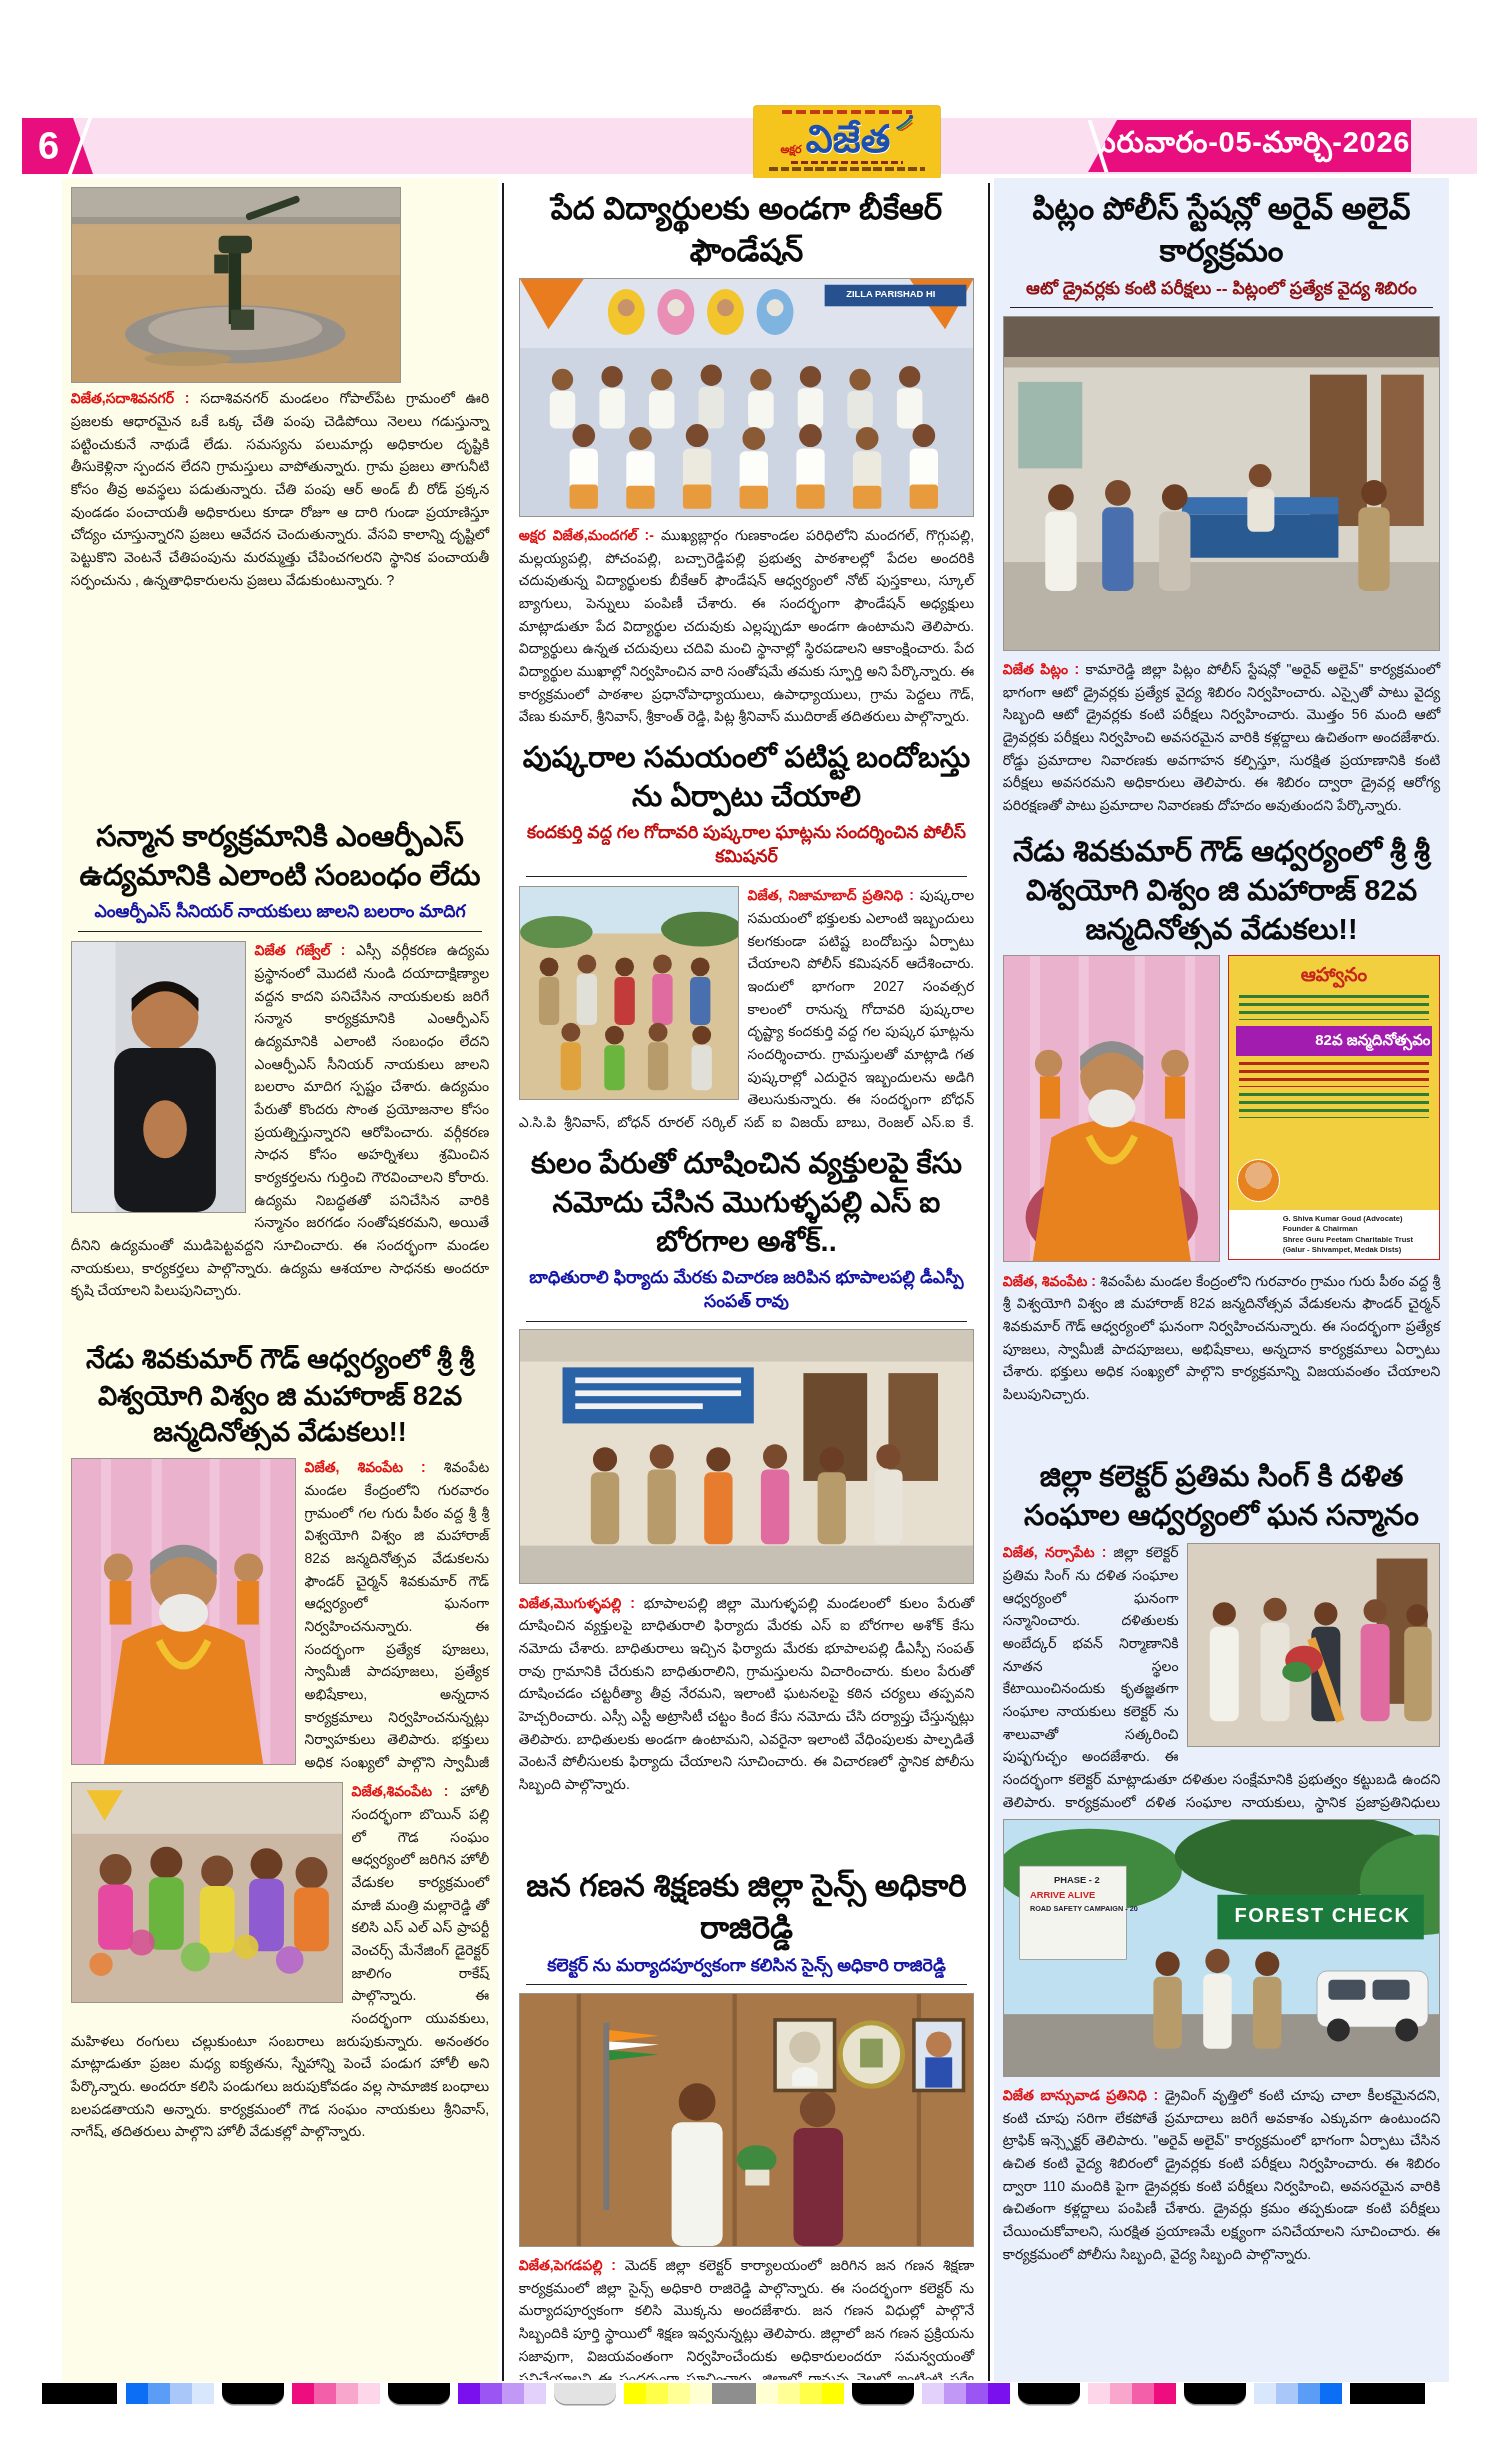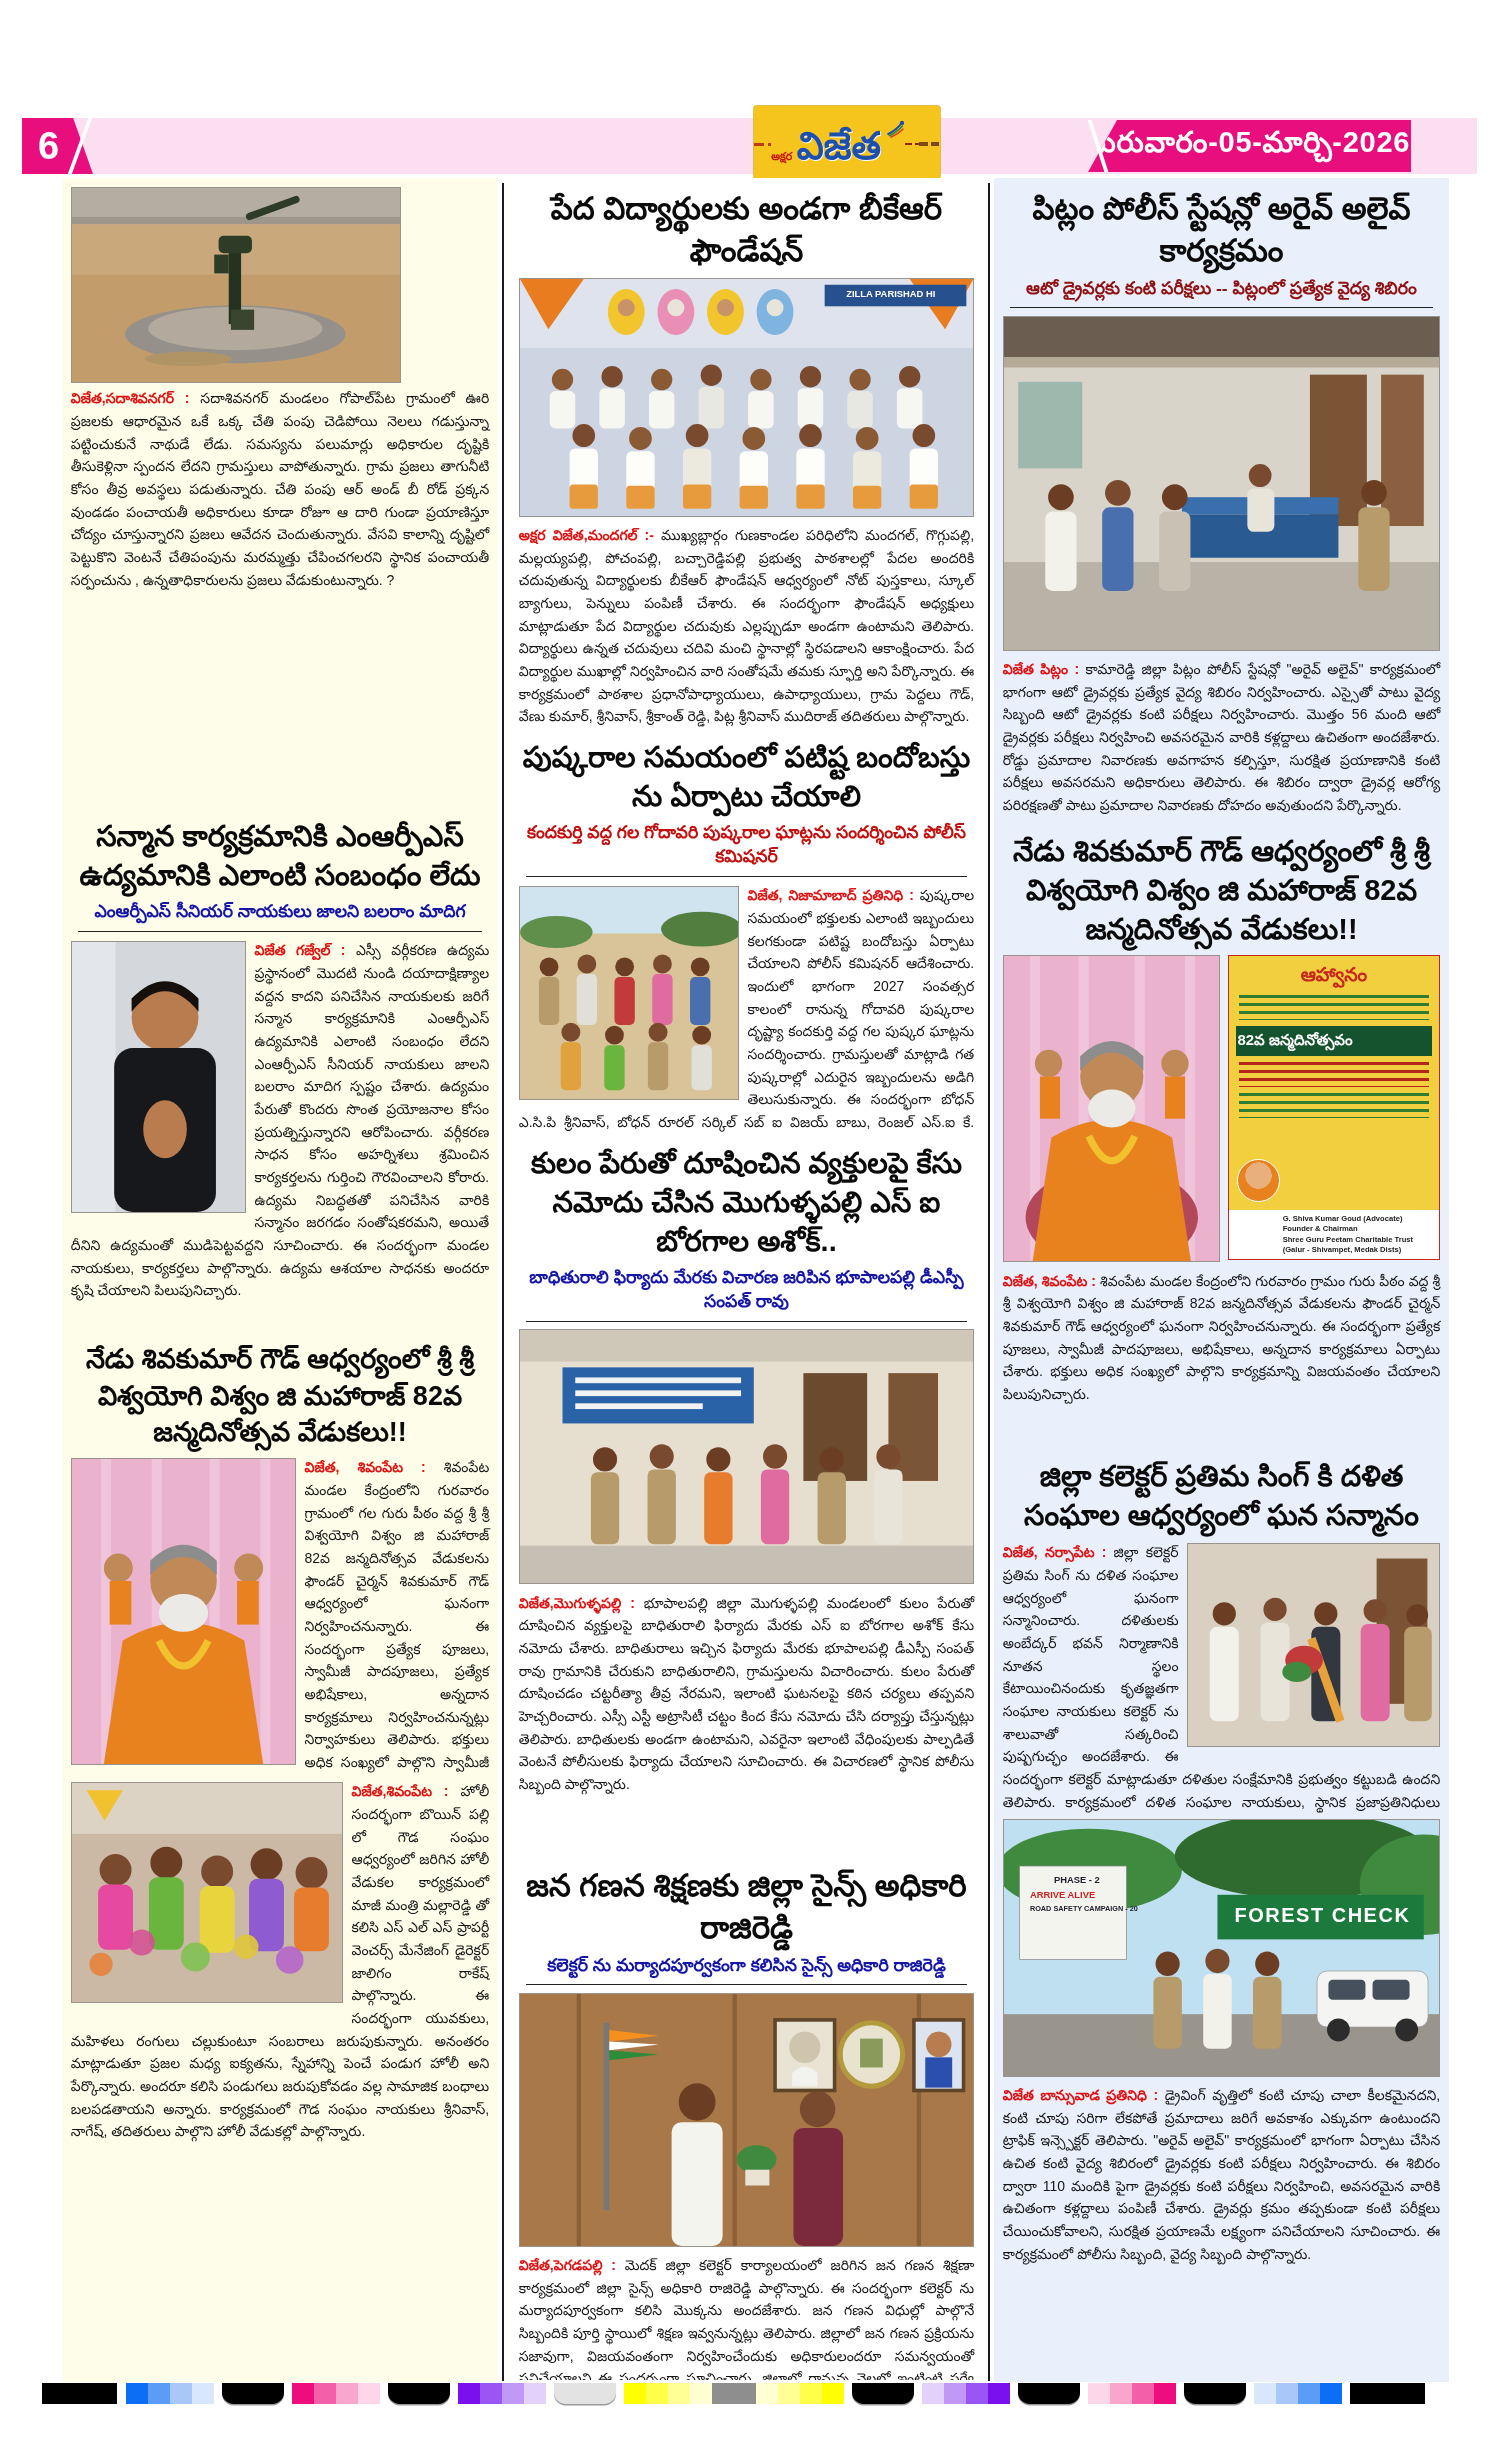--- a/index.html
+++ b/index.html
@@ -10,21 +10,21 @@
   .header-band{position:absolute;left:64px;right:22px;top:118px;height:56px;background:#fbdff0;}
   .pageno{position:absolute;left:22px;top:118px;width:71px;height:56px;background:#e90e7d;
           clip-path:polygon(0 0,72% 0,100% 100%,0 100%);color:#fff;font-size:38px;font-weight:bold;
           display:flex;align-items:center;justify-content:flex-start;padding-left:16px;box-sizing:border-box;}
   .pageno-stripe{position:absolute;left:78px;top:118px;width:4.4px;height:56px;background:#fff;transform:skewX(-20deg);}
   .datebox{position:absolute;left:1088px;top:120px;width:323px;height:52px;background:#e90e7d;
            clip-path:polygon(9% 0,100% 0,100% 100%,0 100%);display:flex;align-items:center;justify-content:center;}
   .datebox span{color:#fff;font-size:29px;font-weight:bold;letter-spacing:0.7px;}
   .date-stripe{position:absolute;left:1096px;top:120px;width:4.4px;height:52px;background:#fff;transform:skewX(18deg);}
   .masthead{position:absolute;left:754px;top:106px;width:186px;height:73px;background:#f6c51d;
-            border-radius:2.9px;box-shadow:0 0 0 0.7px #d8a90a;display:flex;flex-direction:row;align-items:center;}
+            border-radius:2.9px;box-shadow:0 0 0 0.7px #d8a90a;display:flex;flex-direction:column;align-items:center;}
   .mh-tiny{width:70%;height:3.6px;background:repeating-linear-gradient(90deg,#c23a14 0 10px,transparent 10px 13.8px);margin-top:4.4px;}
   .mh-row{display:flex;align-items:flex-end;gap:4.4px;}
   .mh-tag{color:#c81414;font-weight:bold;font-size:11px;}
   .mh-brand{color:#1d4fae;font-weight:bold;font-size:38px;line-height:1.0;text-shadow:0.7px 0.7px 0 #fff;}
   .mh-bird{margin-bottom:25px;}
   .mh-sub{width:60%;height:2.9px;background:repeating-linear-gradient(90deg,#8a2b10 0 7.3px,transparent 7.3px 10px);margin-top:2.9px;}
   .mh-sub2{width:84%;height:3.6px;background:repeating-linear-gradient(90deg,#7a4a10 0 8.7px,transparent 8.7px 11.6px);margin-top:2.9px;}
 
   
   .col{position:absolute;top:178px;height:2204px;box-sizing:border-box;padding:2.9px 4.4px;}
@@ -48,21 +48,21 @@
   .fl{float:left;margin:1.5px 8.7px 4.4px 0;}
   .fr{float:right;margin:1.5px 0 4.4px 8.7px;}
   .fw{width:100%;margin:1.5px 0 7.3px 0;box-sizing:border-box;}
   .ov-txt{position:absolute;color:#fff;font-weight:bold;white-space:nowrap;}
 
   
   .poster{background:#f2cf3f;border:1.5px solid #c8261d;box-sizing:border-box;position:relative;overflow:hidden;}
   .poster .p-title{display:block;text-align:center;color:#c8261d;font-weight:bold;font-size:19px;margin-top:7.3px;}
   .p-lines{height:25px;margin:5.8px 10px;background:repeating-linear-gradient(180deg,#2e7d32 0 2.9px,transparent 2.9px 8px);}
   .p-lines.red{background:repeating-linear-gradient(180deg,#b3261a 0 2.9px,transparent 2.9px 8px);}
-  .p-band{background:#14532d;color:#fff;text-align:left;font-weight:bold;font-size:15px;padding:4.4px 1.5px;margin:2.9px 7.3px;}
+  .p-band{background:#a21caf;color:#fff;text-align:right;font-weight:bold;font-size:15px;padding:4.4px 1.5px;margin:2.9px 7.3px;}
   .p-photo{position:absolute;left:8.7px;bottom:57px;width:41px;height:41px;border-radius:50%;
            background:radial-gradient(circle at 50% 38%,#e8b07c 0 40%,#e8821e 41% 100%);border:1.5px solid #fff;}
   .p-foot{position:absolute;left:0;right:0;bottom:0;background:#fff;padding:3.6px 2.9px 4.4px 54px;}
   .p-foot span{display:block;color:#222;font-size:7.6px;line-height:1.35;font-weight:bold;}
 
   
   #color-bar{position:absolute;left:42px;right:42px;top:2383px;height:23px;display:flex;align-items:flex-start;}
   .cb-swatch{width:22px;height:21px;}
   .cb-blob{width:62px;height:21px;border-radius:0 0 11.6px 11.6px;margin:0 8px;box-shadow:0 1.5px 0 #9a9a9a;}
   .cb-bar{width:75px;height:21px;margin-right:8.7px;}

